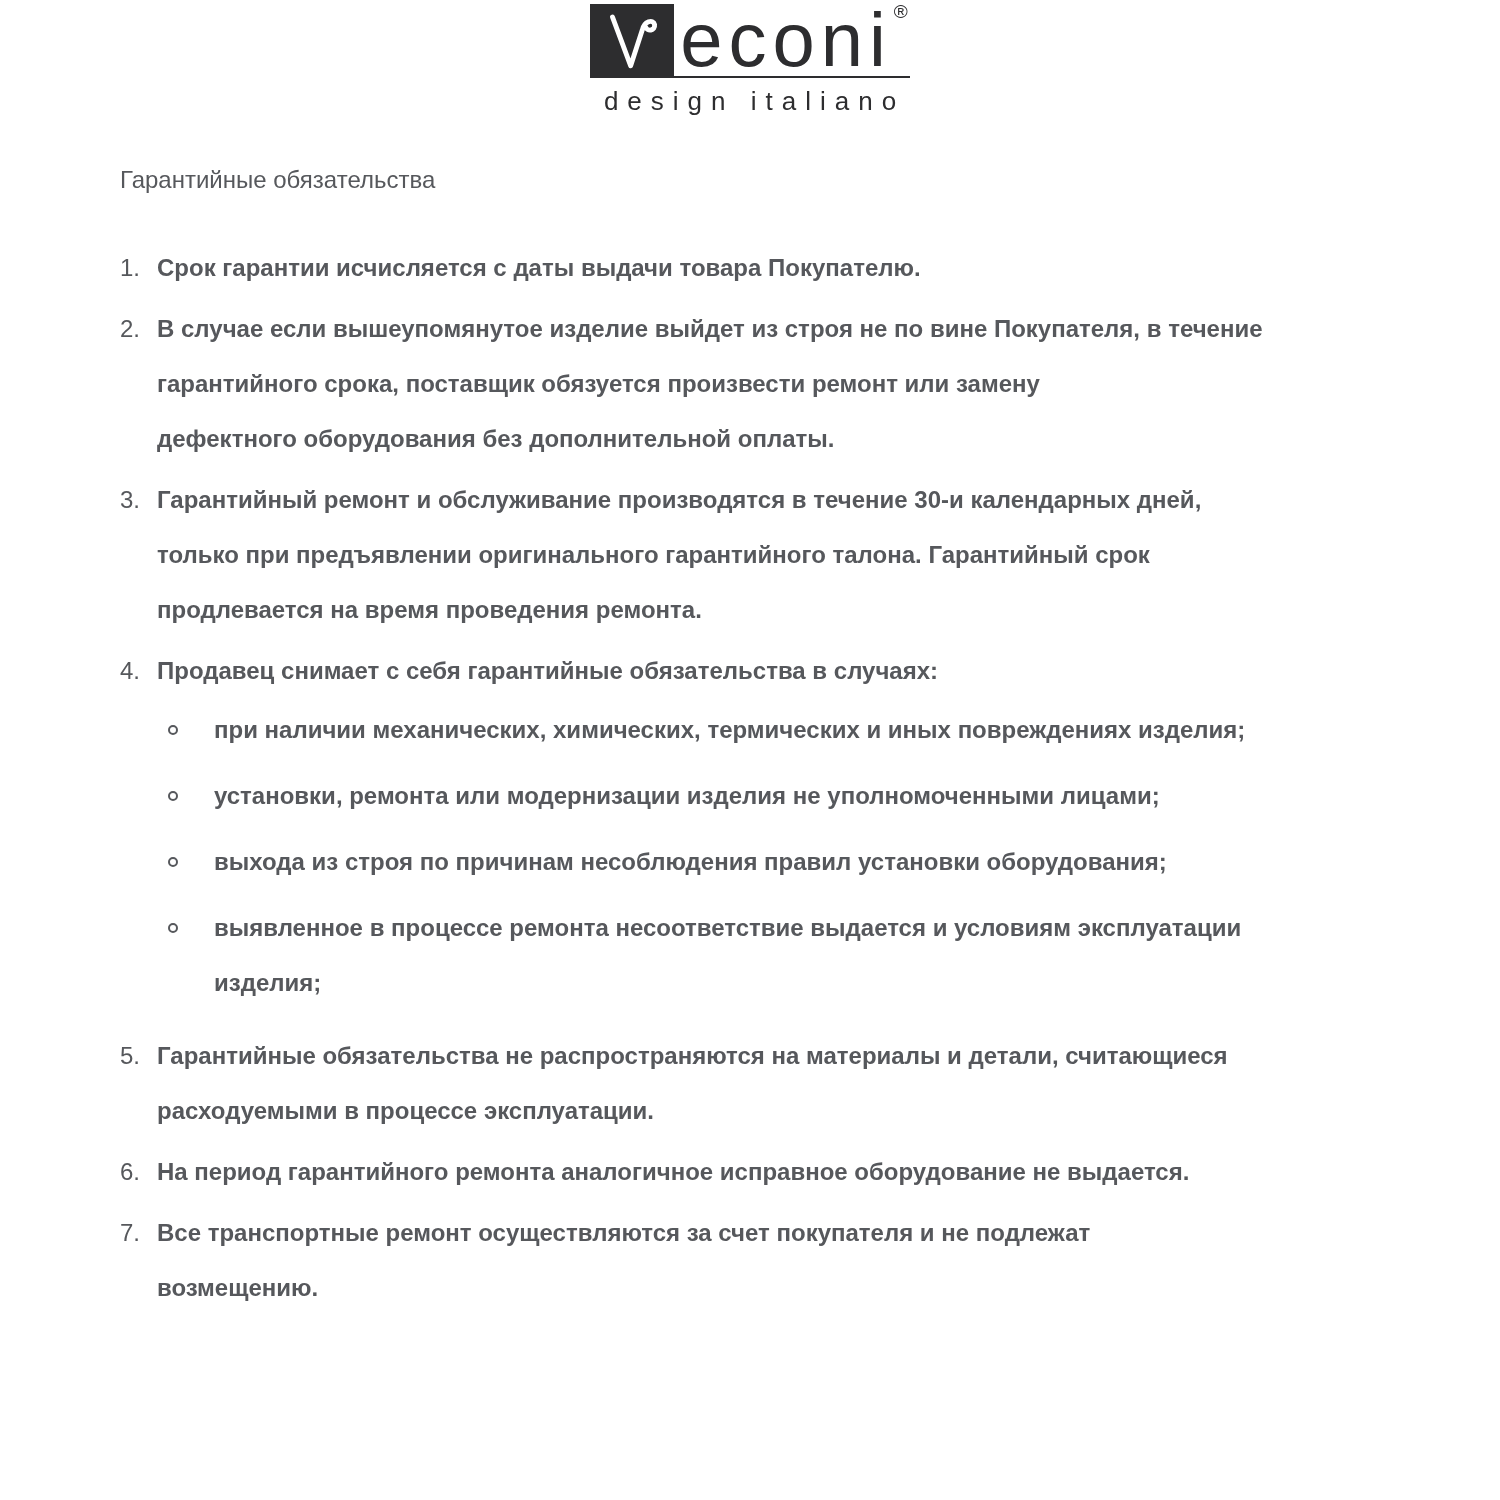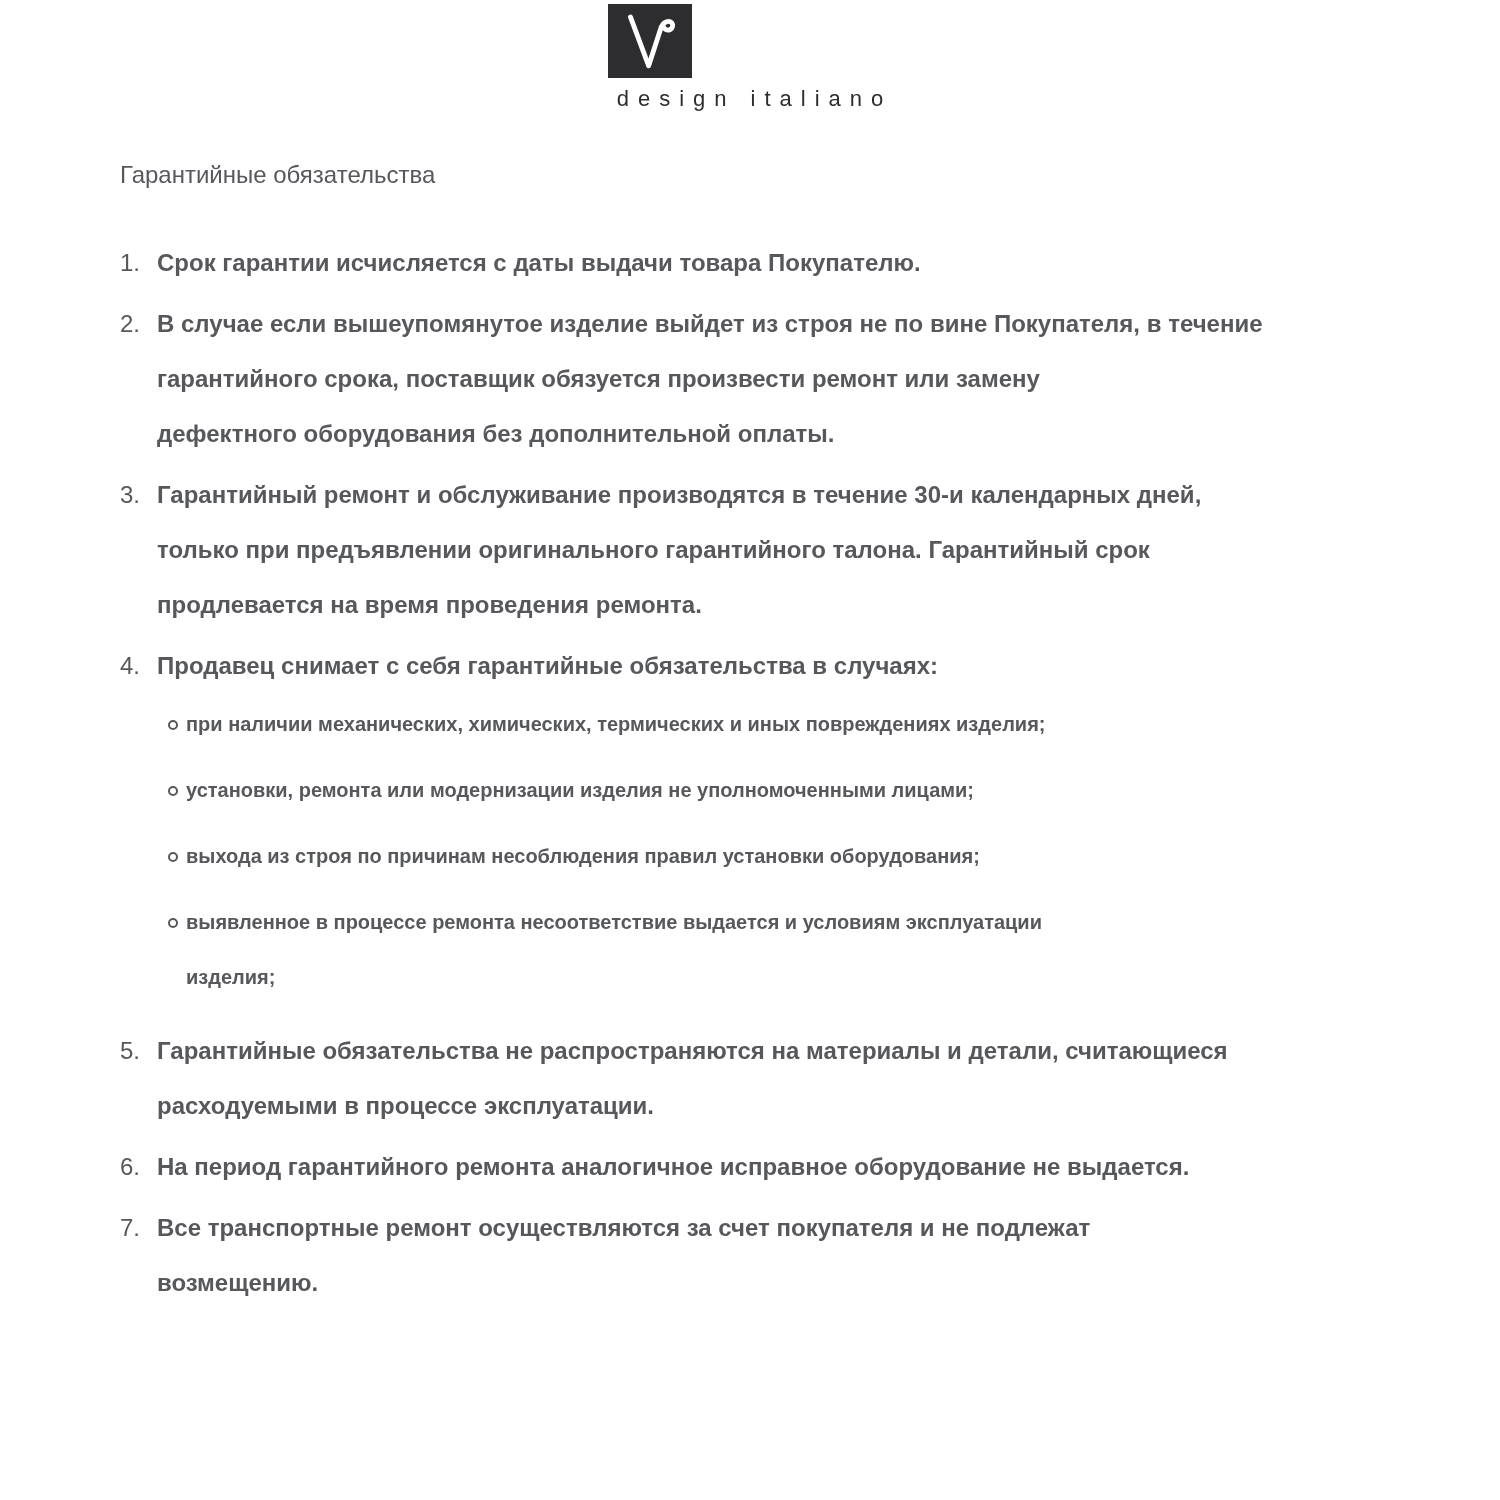--- a/index.html
+++ b/index.html
@@ -51,21 +51,21 @@
     color: #2d2d2f;
   }
   .reg {
     font-size: 19px;
     line-height: 19px;
     color: #2d2d2f;
     margin: -2px 0 0 2px;
   }
   .tagline {
     text-align: center;
-    font-size: 22px;
+    font-size: 26px;
     letter-spacing: 9px;
     color: #2d2d2f;
     margin-top: 8px;
     padding-left: 9px; 
   }
 
   
   .content {
     padding: 0 120px 0 120px;
   }
@@ -98,24 +98,24 @@
     white-space: pre-line;
     font-weight: bold;
   }
   ul.sub {
     list-style: none;
     margin: 4px 0 18px 0;
   }
   ul.sub > li {
     display: grid;
     grid-template-columns: 18px 1fr;
-    column-gap: 0;
+    column-gap: 28px;
     margin-left: 48px;
     margin-bottom: 11px;
-    font-size: 20px;
+    font-size: 24px;
     line-height: 55px;
   }
   .bullet-dot {
     width: 10px;
     height: 10px;
     border: 2px solid #56585c;
     border-radius: 50%;
     margin-top: 23px;
     justify-self: start;
   }
@@ -125,20 +125,26 @@
 
 <div>
 
   <header class="logo-wrap">
     <div class="logo-row">
       <div class="logo-square">
         <svg width="62" height="62" viewBox="0 0 70 70" aria-hidden="true">
           <path d="M13 8 L33.5 63 L46.5 23 C48.5 13 59 9.5 60.5 16.5 C61.5 23.5 52 25 50 18.5" fill="none" stroke="#ffffff" stroke-width="5.5" stroke-linecap="round" stroke-linejoin="round"></path>
         </svg>
       </div>
+      <div class="logo-right">
+        <div class="logo-word-line">
+          <span class="econi">econi</span>
+          <span class="reg">®</span>
+        </div>
+      </div>
     </div>
     <div class="tagline">design italiano</div>
   </header>
 
   <main class="content">
     <h1 class="doc-title">Гарантийные обязательства</h1>
 
     <ol class="warranty-list">
 
       <li>

